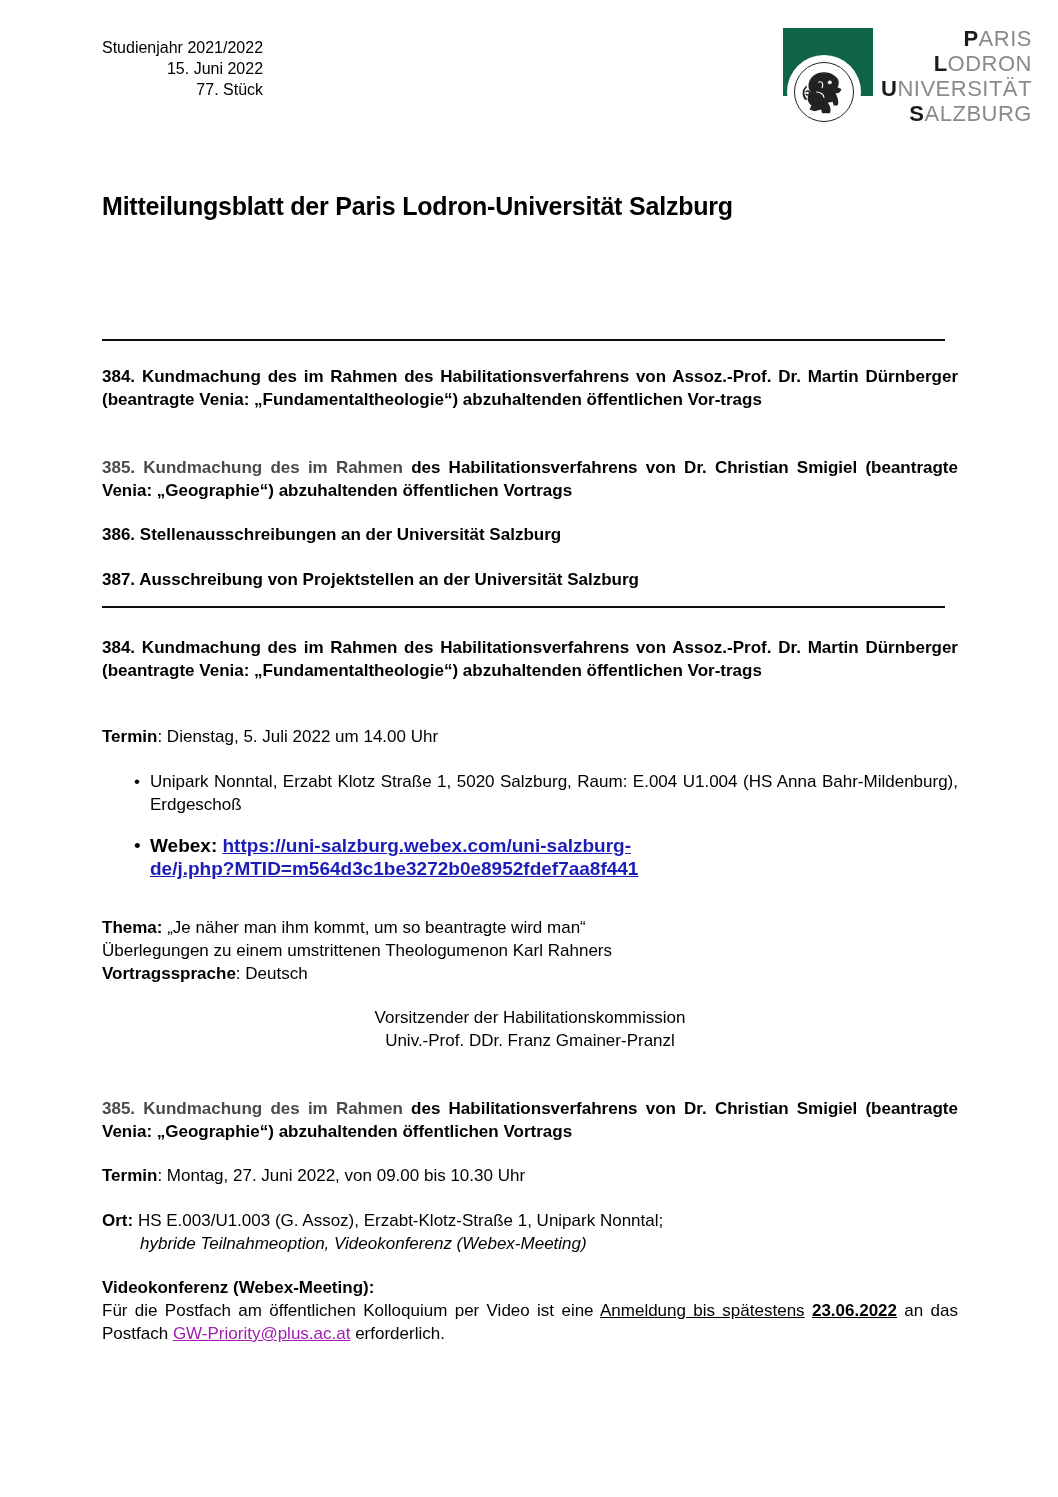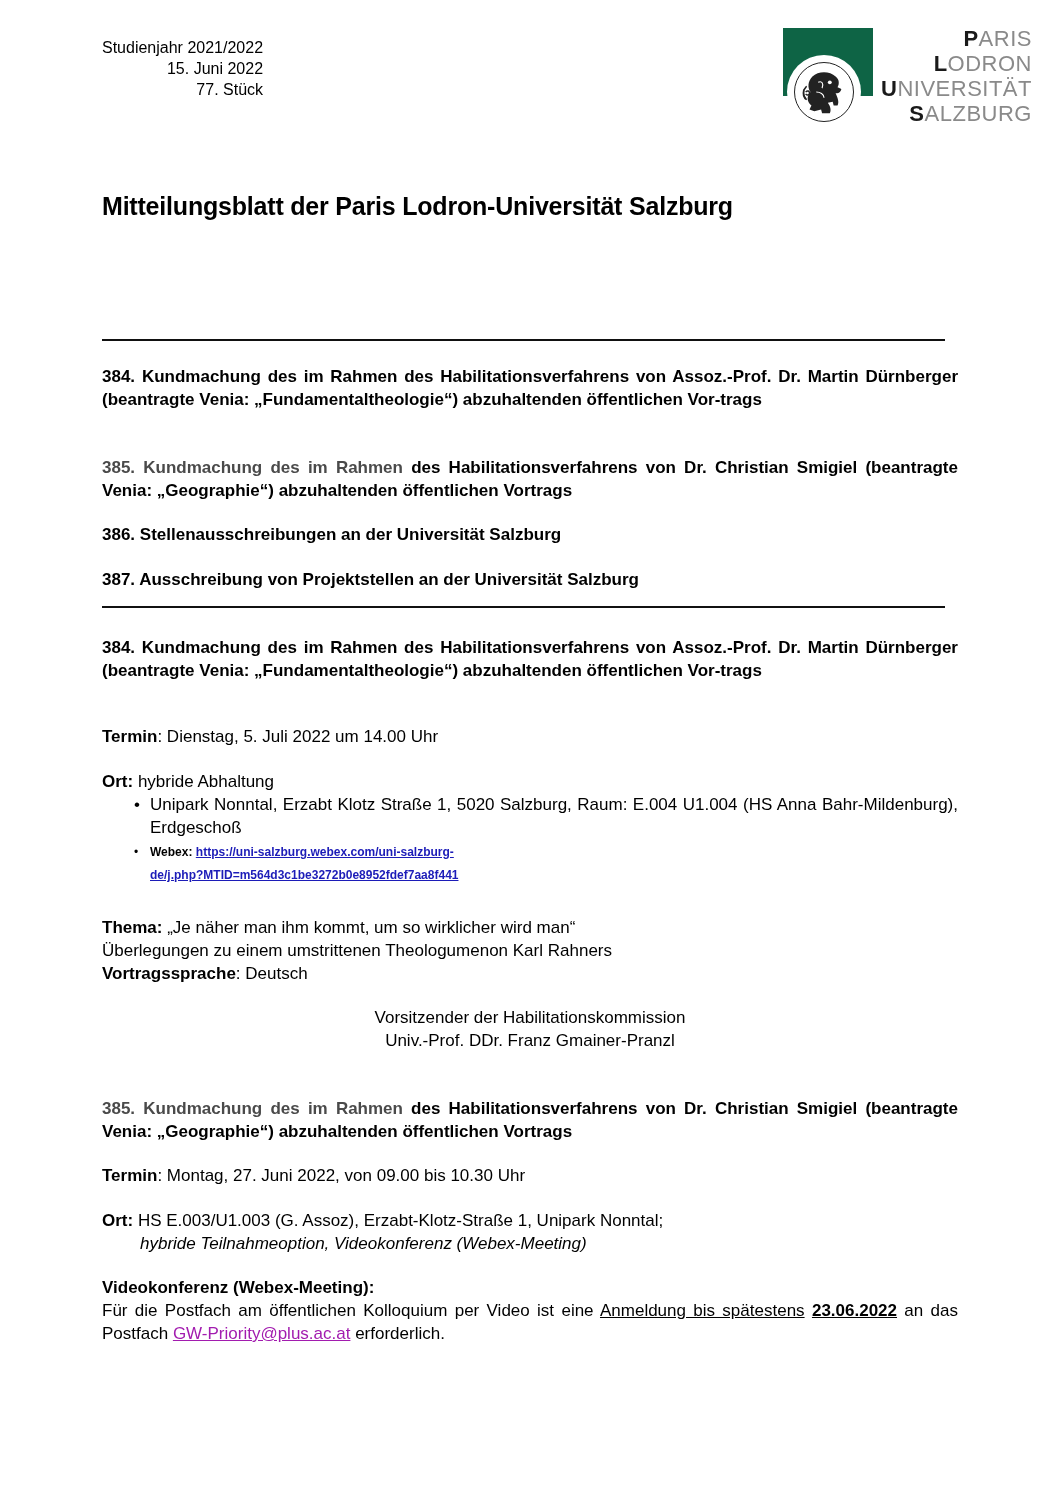--- a/index.html
+++ b/index.html
@@ -84,32 +84,31 @@
 
 <div class="abs rule" style="top:606px;"></div>
 
 <div class="abs toc" style="top:636px;">384. Kundmachung des im Rahmen des Habilitationsverfahrens von Assoz.-Prof. Dr. Martin Dürnberger (beantragte Venia: „Fundamentaltheologie“) abzuhaltenden öffentlichen Vor-trags</div>
 
 <div class="abs body-text" style="top:725px;">
   <span class="bold">Termin</span><span>: Dienstag, 5. Juli 2022 um 14.00 Uhr</span>
 </div>
 
 <div class="abs body-text" style="top:770px;">
-  <div><span class="bold">Ort:</span><span> hybride Abhaltung</span></div>
   <ul class="bullets">
     <li>Unipark Nonntal, Erzabt Klotz Straße 1, 5020 Salzburg, Raum: E.004 U1.004 (HS Anna Bahr-Mildenburg), Erdgeschoß</li>
-    <li style="font-size:12px; line-height:23px; margin-top:2px;">
+    <li style="font-size:19px; line-height:23px; margin-top:18px;">
       <span class="bold">Webex:</span>
       <a class="link bold" href="#"><span>https://uni-salzburg.webex.com/uni-salzburg-</span><br><span>de/j.php?MTID=m564d3c1be3272b0e8952fdef7aa8f441</span></a>
     </li>
   </ul>
 </div>
 
 <div class="abs body-text" style="top:916px;">
-  <div><span class="bold">Thema:</span><span> „Je näher man ihm kommt, um so wirklicher wird man“</span></div>
+  <div><span class="bold">Thema:</span><span> „Je näher man ihm kommt, um so beantragte wird man“</span></div>
   <div>Überlegungen zu einem umstrittenen Theologumenon Karl Rahners</div>
   <div><span class="bold">Vortragssprache</span><span>: Deutsch</span></div>
 </div>
 
 <div class="abs sig" style="top:1006px;">
   <div>Vorsitzender der Habilitationskommission</div>
   <div>Univ.-Prof. DDr. Franz Gmainer-Pranzl</div>
 </div>
 
 <div class="abs toc" style="top:1097px;">

